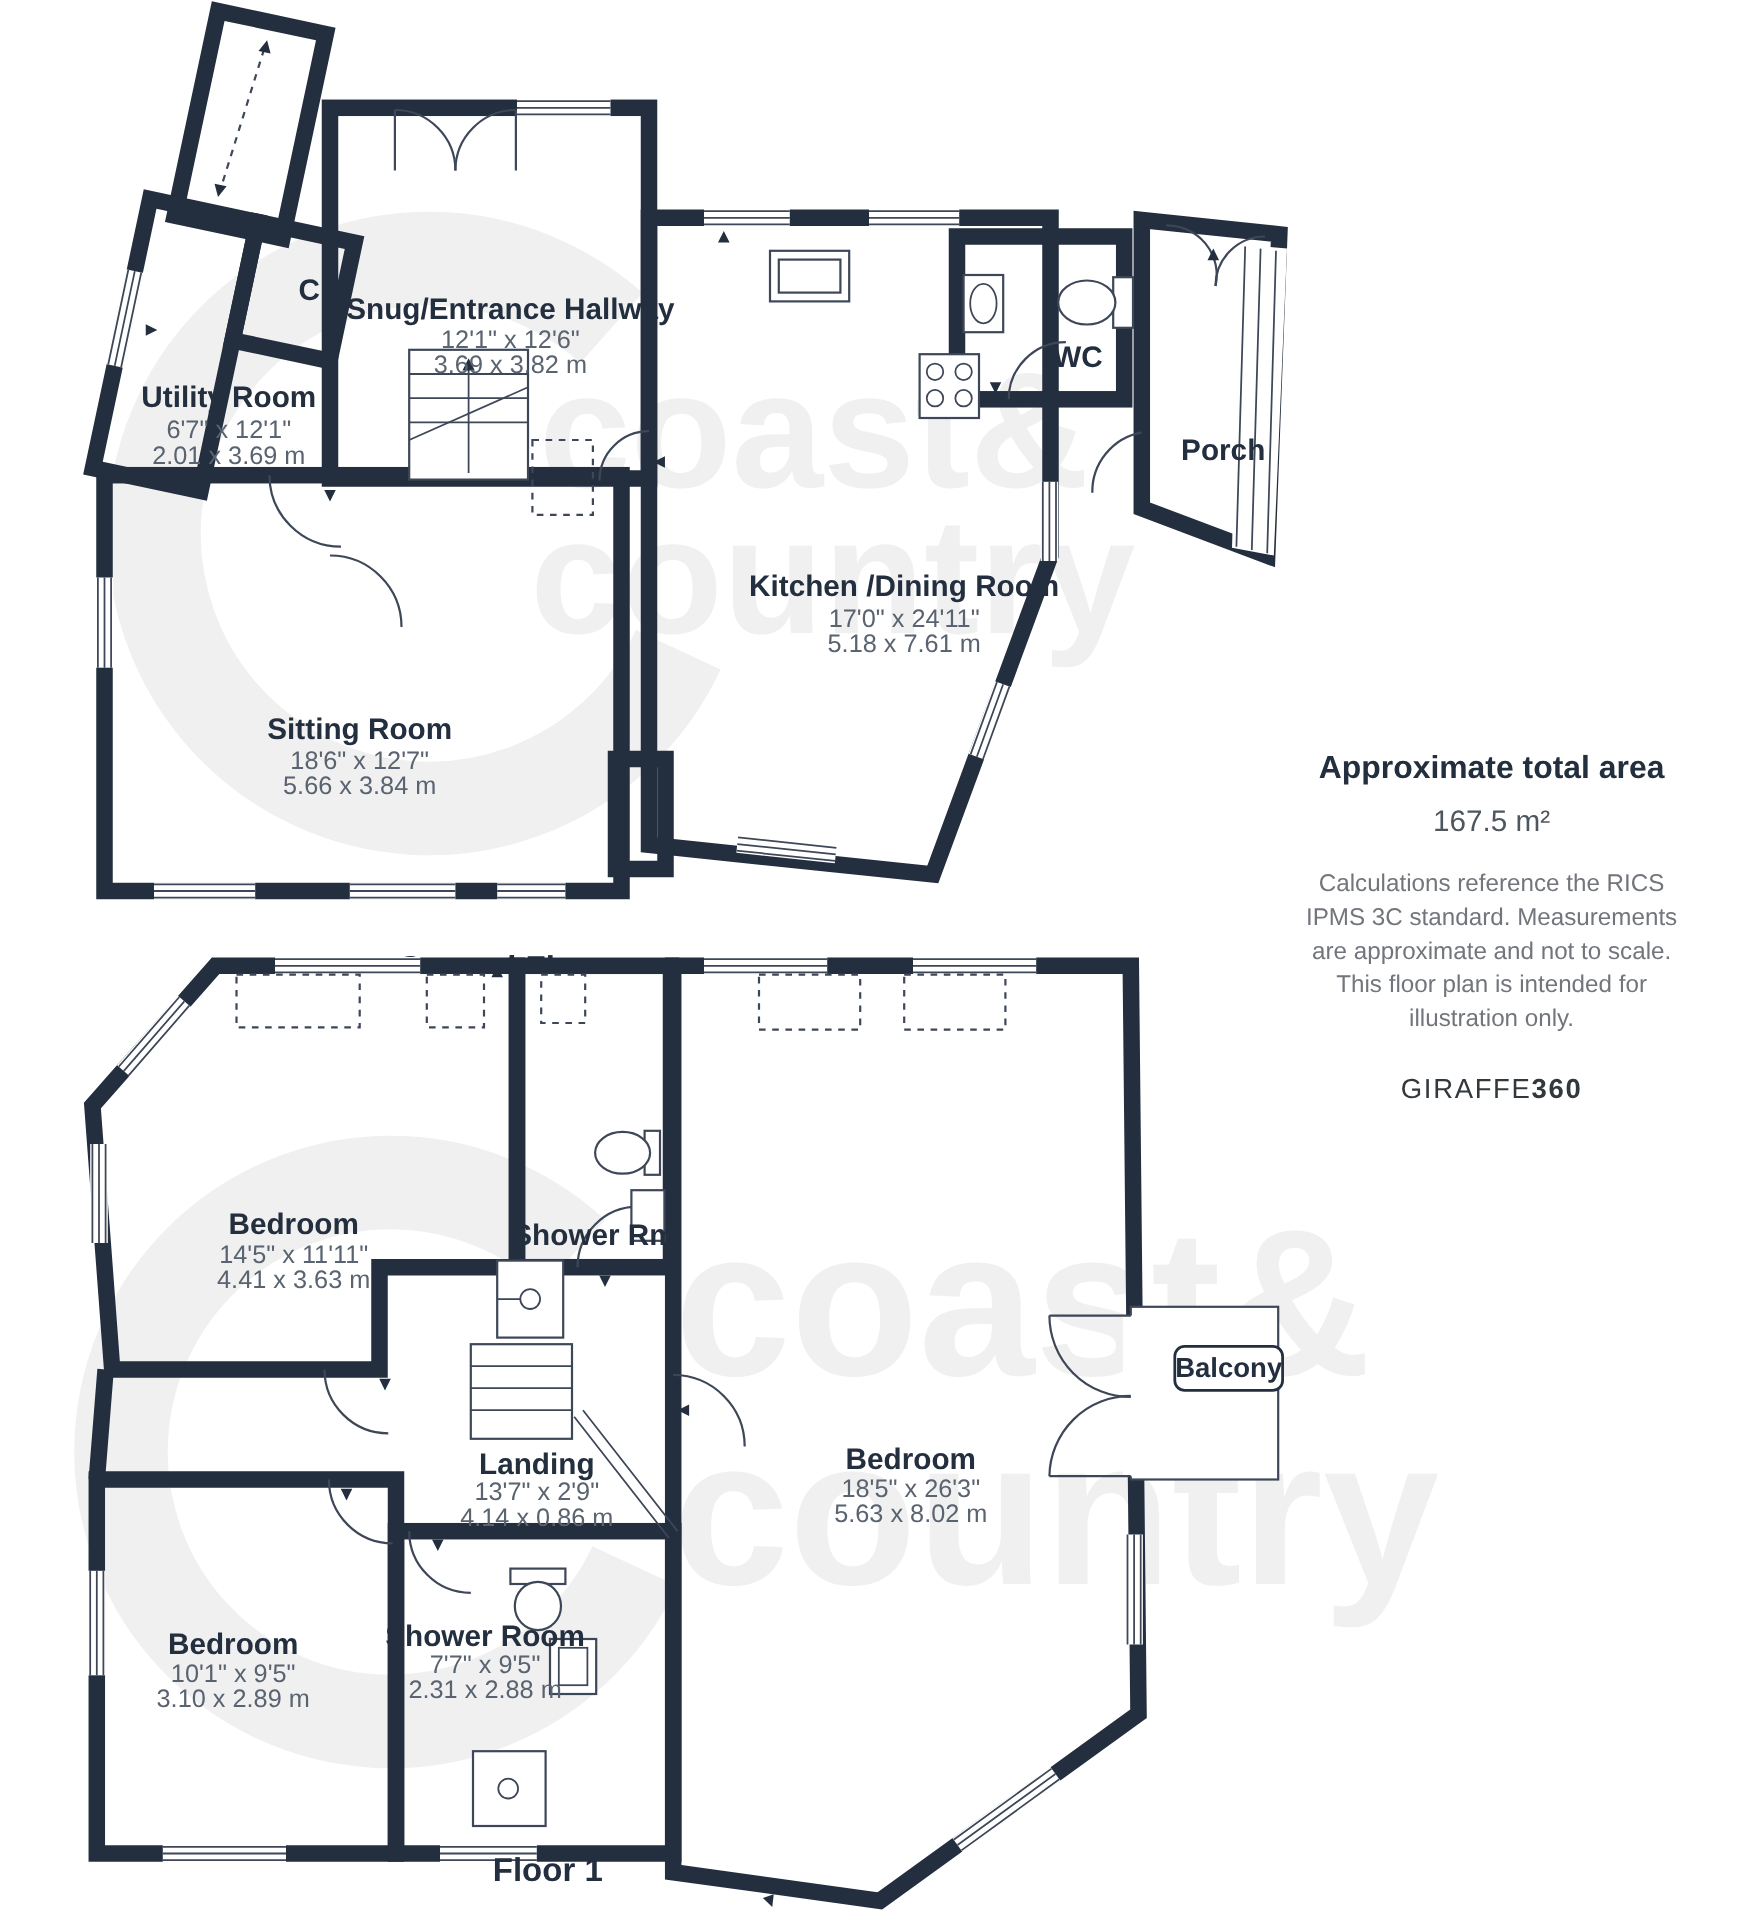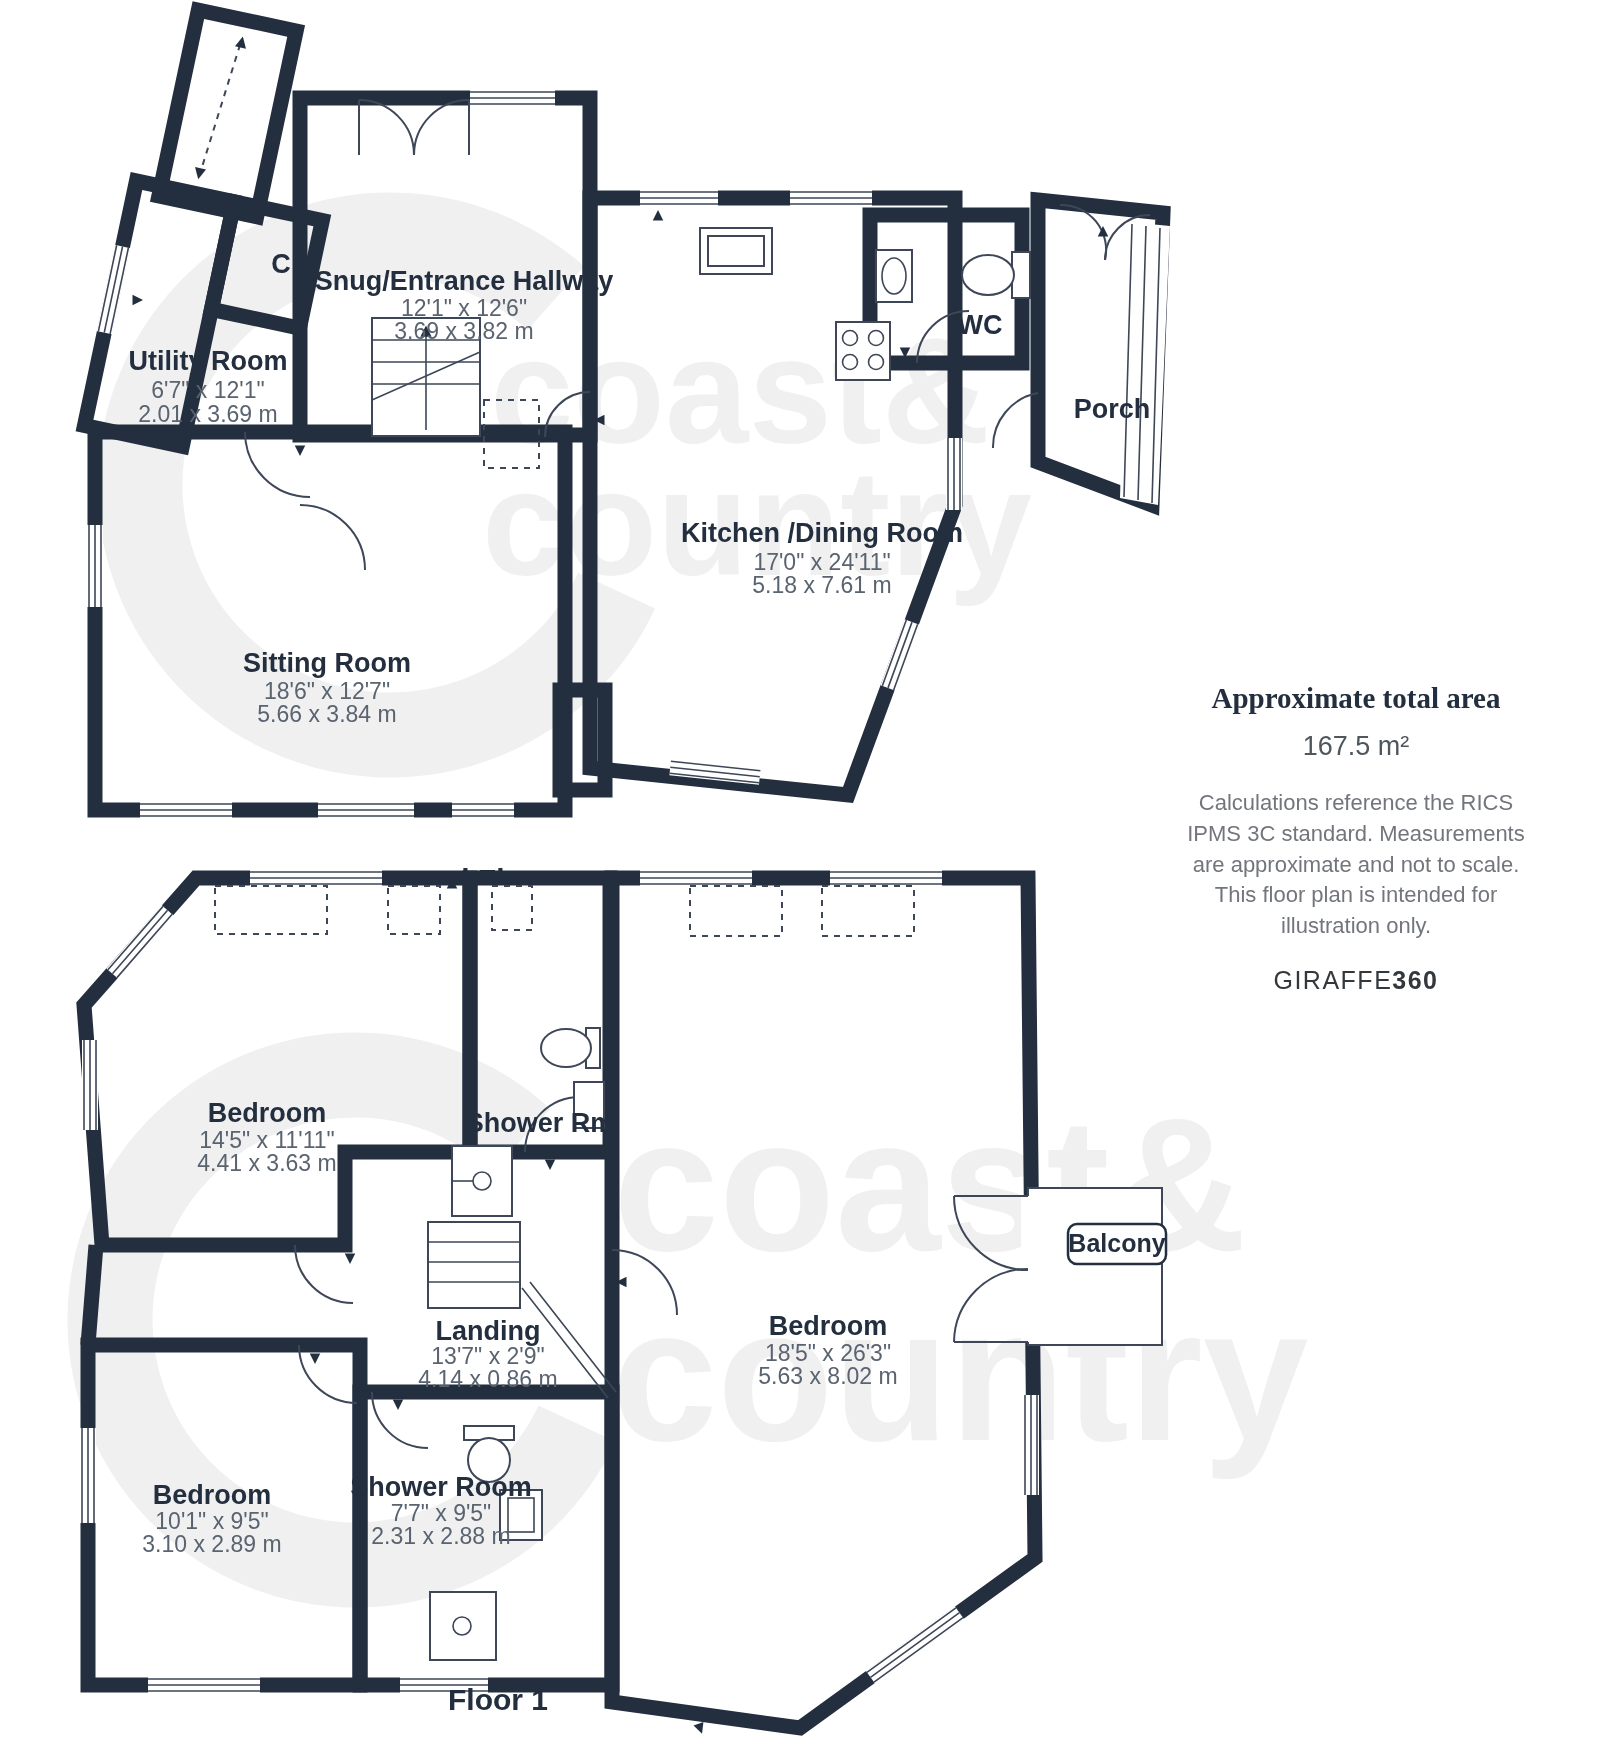--- a/index.html
+++ b/index.html
@@ -17,24 +17,24 @@
   .arrow{fill:#232e3e;stroke:none;}
   
   .rname{font-family:"Liberation Sans",sans-serif;font-weight:bold;font-size:27px;fill:#232e3e;text-anchor:middle;}
   .rname-sm{font-family:"Liberation Sans",sans-serif;font-weight:bold;font-size:25px;fill:#232e3e;text-anchor:middle;}
   .rdim{font-family:"Liberation Sans",sans-serif;font-size:23px;fill:#5a6370;text-anchor:middle;}
   .flabel{font-family:"Liberation Sans",sans-serif;font-weight:bold;font-size:30px;fill:#232e3e;text-anchor:middle;}
   .wmtext{font-family:"Liberation Sans",sans-serif;font-weight:bold;fill:#f0f0f1;text-anchor:middle;}
   .wmring{fill:none;stroke:#f0f0f1;}
   
   .sidebar{position:absolute;left:1146px;top:682px;width:420px;text-align:center;color:#232e3e;}
-  .sb-title{font-weight:bold;font-size:29px;margin:0 0 16px 0;font-family:Liberation Serif, serif;}
+  .sb-title{font-weight:bold;font-size:29px;margin:0 0 16px 0;}
   .sb-area{font-size:27px;color:#4e565e;margin:10px 0;}
   .sb-disc{font-size:22px;line-height:1.4;color:#72767c;width:372px;margin:26px auto 16px auto;}
-  .sb-brand{margin-top:24px;font-size:25px;letter-spacing:1.5px;color:#33383d;}
+  .sb-brand{margin-top:34px;font-size:25px;letter-spacing:1.5px;color:#33383d;}
   .sb-brand b{font-weight:bold;}
 </style>
 </head>
 <body>
 
 <div id="stage">
 
 <svg width="1600" height="1751" viewBox="0 0 1600 1751">
 
   <defs>

